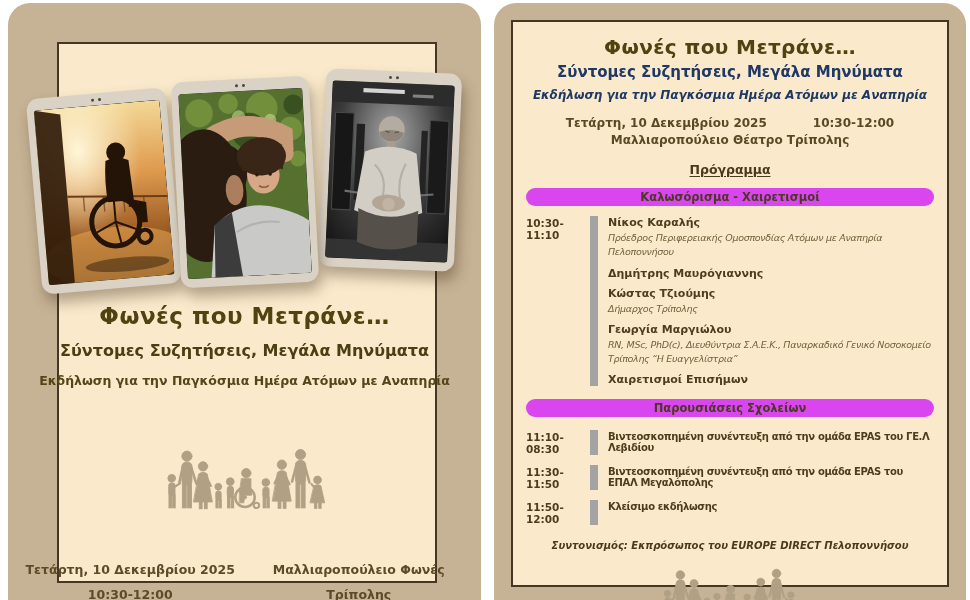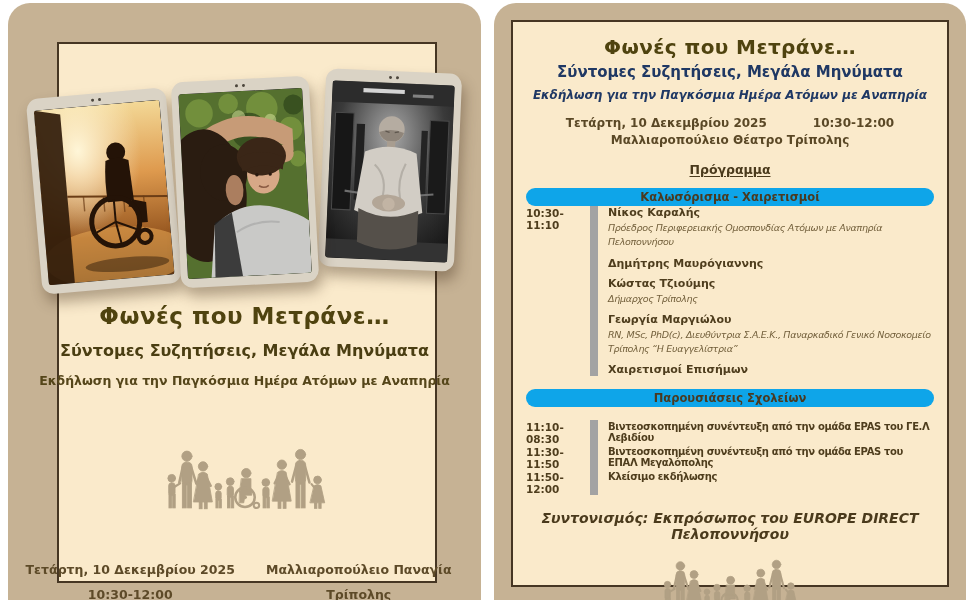--- a/index.html
+++ b/index.html
@@ -37,32 +37,32 @@
   
   .rp-content { position:absolute; inset:0; padding:13px 13px 0; text-align:center; }
   .rp-title    { font-size:20px; font-weight:bold; color:#4f430f; letter-spacing:.4px; }
   .rp-subtitle { font-size:15px; font-weight:bold; color:#1f3864; margin-top:4px; }
   .rp-tagline  { font-size:12px; font-weight:bold; font-style:italic; color:#1f3864; margin-top:7px; }
   .rp-daterow  { display:flex; justify-content:center; gap:46px; margin-top:14px;
                  font-size:12px; font-weight:bold; color:#5a4826; }
   .rp-venue    { font-size:12px; font-weight:bold; color:#5a4826; margin-top:3px; }
   .rp-program  { display:inline-block; font-size:12.5px; font-weight:bold; color:#4a3a1c;
                  margin-top:15px; text-decoration:underline; text-underline-offset:2px; }
-  .band { margin-top:10px; height:18px; border-radius:9px; background:#0ea5e9;
+  .band { margin-top:10px; height:18px; border-radius:9px; background:#d946ef;
           display:flex; align-items:center; justify-content:center;
           font-size:11.5px; font-weight:bold; color:#4a3a20; }
-  .sched-row { display:flex; text-align:left; }
+  .sched-row { display:flex; text-align:left; margin-top:10px; }
   .time-col  { flex:0 0 64px; font-size:10.5px; font-weight:bold; color:#4e3d1d; padding-top:1px; }
   .rule-col  { border-left:8px solid #a3a3a3; padding-left:10px; flex:1; }
   .speaker + .speaker { margin-top:7px; }
   .sp-name { font-size:11px; font-weight:bold; color:#4e3d1d; }
   .sp-role { font-size:9.5px; font-style:italic; color:#73603c; letter-spacing:-0.3px;
              margin-top:2px; line-height:1.5; }
   .sched-text { font-size:10px; font-weight:bold; color:#4e3d1d; letter-spacing:-0.35px; padding-top:1px; }
-  .rp-coord { margin-top:15px; font-size:14px; font-weight:bold; font-style:italic; color:#4a3a1c; }
+  .rp-coord { margin-top:15px; font-size:10px; font-weight:bold; font-style:italic; color:#4a3a1c; }
   .rp-sil { margin-top:6px; height:66px; }
   .rp-sil svg { height:66px; }
 </style>
 </head>
 <body>
 
 <svg width="0" height="0" style="position:absolute">
   <defs>
     <linearGradient id="g-sunset" x1="0" y1="0" x2="0" y2="1">
       <stop offset="0" stop-color="#f3d896"></stop>
@@ -276,21 +276,21 @@
   <svg class="lp-sil" viewBox="0 0 205 92">
     <use href="#family-sil"></use>
   </svg>
 
   <div class="lp-footer">
     <div>
       <div>Τετάρτη, 10 Δεκεμβρίου 2025</div>
       <div>10:30-12:00</div>
     </div>
     <div>
-      <div>Μαλλιαροπούλειο Παναγία</div>
+      <div>Μαλλιαροπούλειο Φωνές</div>
       <div>Τρίπολης</div>
     </div>
   </div>
 </div>
 
 <div class="card" id="card-right">
   <div class="panel" id="panel-right">
     <div class="rp-content">
 
       <div class="rp-title">Φωνές που Μετράνε…</div>

